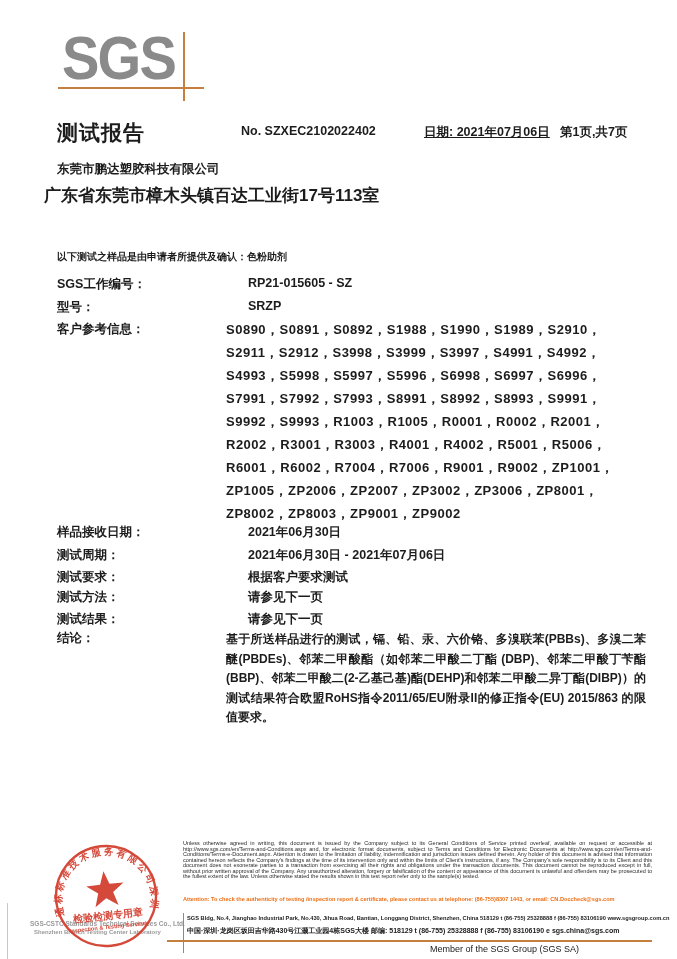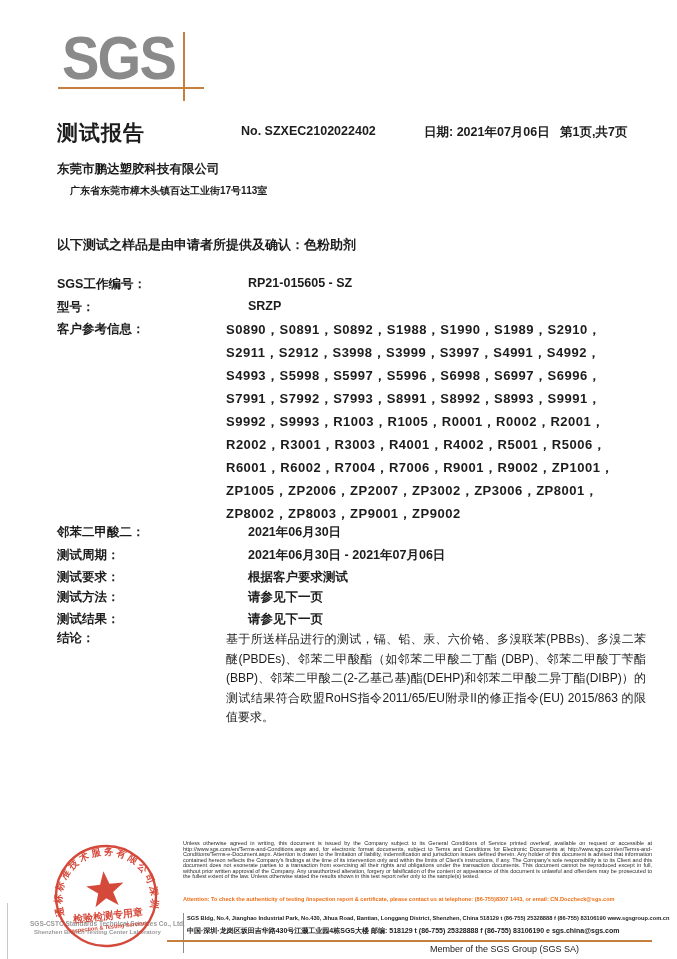--- a/index.html
+++ b/index.html
@@ -13,30 +13,30 @@
   .logo-text{
     left:62px;top:28px;font-weight:700;font-size:61px;line-height:1;
     color:#8a8a8a;letter-spacing:-2px;transform:scaleX(.92);transform-origin:left top;
   }
   .logo-hline{left:58px;top:87px;width:146px;height:2px;background:#c5803f;}
   .logo-vline{left:183px;top:32px;width:2px;height:69px;background:#c5803f;}
   
   .doc-title{left:57px;top:119px;font-size:21px;font-weight:700;letter-spacing:1px;}
   .hdr{top:124px;font-size:12.5px;font-weight:700;}
   .hdr-no{left:241px;}
-  .hdr-date{left:424px;}
+  .hdr-date{left:424px;text-decoration:underline;}
   .hdr-page{left:560px;}
   .company{left:57px;top:161px;font-size:12.5px;font-weight:700;}
-  .address{left:70px;top:184px;font-size:10px;font-weight:700;}
-  .intro{left:57px;top:236px;font-size:13px;font-weight:700;}
+  .address{left:44px;top:184px;font-size:17px;font-weight:700;}
+  .intro{left:57px;top:250px;font-size:10px;font-weight:700;}
   
   .flabel{left:57px;font-size:12.5px;font-weight:700;text-align:right;}
   .fvalue{left:226px;font-size:12.5px;font-weight:700;padding-left:22px;}
   .refline{left:226px;font-size:13px;font-weight:700;letter-spacing:.5px;}
-  .conclusion{left:226px;top:630px;width:420px;font-size:12px;font-weight:400;line-height:19.5px;text-align:justify;}
+  .conclusion{left:226px;top:630px;width:420px;font-size:12px;font-weight:700;line-height:19.5px;text-align:justify;}
   
   .fineprint{
     left:183px;top:841px;width:469px;font-size:5.5px;line-height:5.5px;
     color:#2a2a2a;text-align:justify;font-weight:500;
   }
   .attention{
     left:183px;top:897px;width:469px;font-size:5.6px;line-height:5.7px;
     color:#ed6f17;font-weight:700;
   }
   .addr-en{left:187px;top:915px;width:465px;font-size:5.7px;color:#222;font-weight:600;white-space:nowrap;}
@@ -78,21 +78,21 @@
 <div class="abs refline" style="top:321px">S0890，S0891，S0892，S1988，S1990，S1989，S2910，</div>
 <div class="abs refline" style="top:344px">S2911，S2912，S3998，S3999，S3997，S4991，S4992，</div>
 <div class="abs refline" style="top:367px">S4993，S5998，S5997，S5996，S6998，S6997，S6996，</div>
 <div class="abs refline" style="top:390px">S7991，S7992，S7993，S8991，S8992，S8993，S9991，</div>
 <div class="abs refline" style="top:413px">S9992，S9993，R1003，R1005，R0001，R0002，R2001，</div>
 <div class="abs refline" style="top:436px">R2002，R3001，R3003，R4001，R4002，R5001，R5006，</div>
 <div class="abs refline" style="top:459px">R6001，R6002，R7004，R7006，R9001，R9002，ZP1001，</div>
 <div class="abs refline" style="top:482px">ZP1005，ZP2006，ZP2007，ZP3002，ZP3006，ZP8001，</div>
 <div class="abs refline" style="top:505px">ZP8002，ZP8003，ZP9001，ZP9002</div>
 
-<div class="abs flabel" style="top:524px">邻苯二甲酸二：</div>
+<div class="abs flabel" style="top:524px">样品接收日期：</div>
 <div class="abs fvalue" style="top:524px">2021年06月30日</div>
 
 <div class="abs flabel" style="top:547px">测试周期：</div>
 <div class="abs fvalue" style="top:547px">2021年06月30日 - 2021年07月06日</div>
 
 <div class="abs flabel" style="top:569px">测试要求：</div>
 <div class="abs fvalue" style="top:569px">根据客户要求测试</div>
 
 <div class="abs flabel" style="top:589px">测试方法：</div>
 <div class="abs fvalue" style="top:589px">请参见下一页</div>

